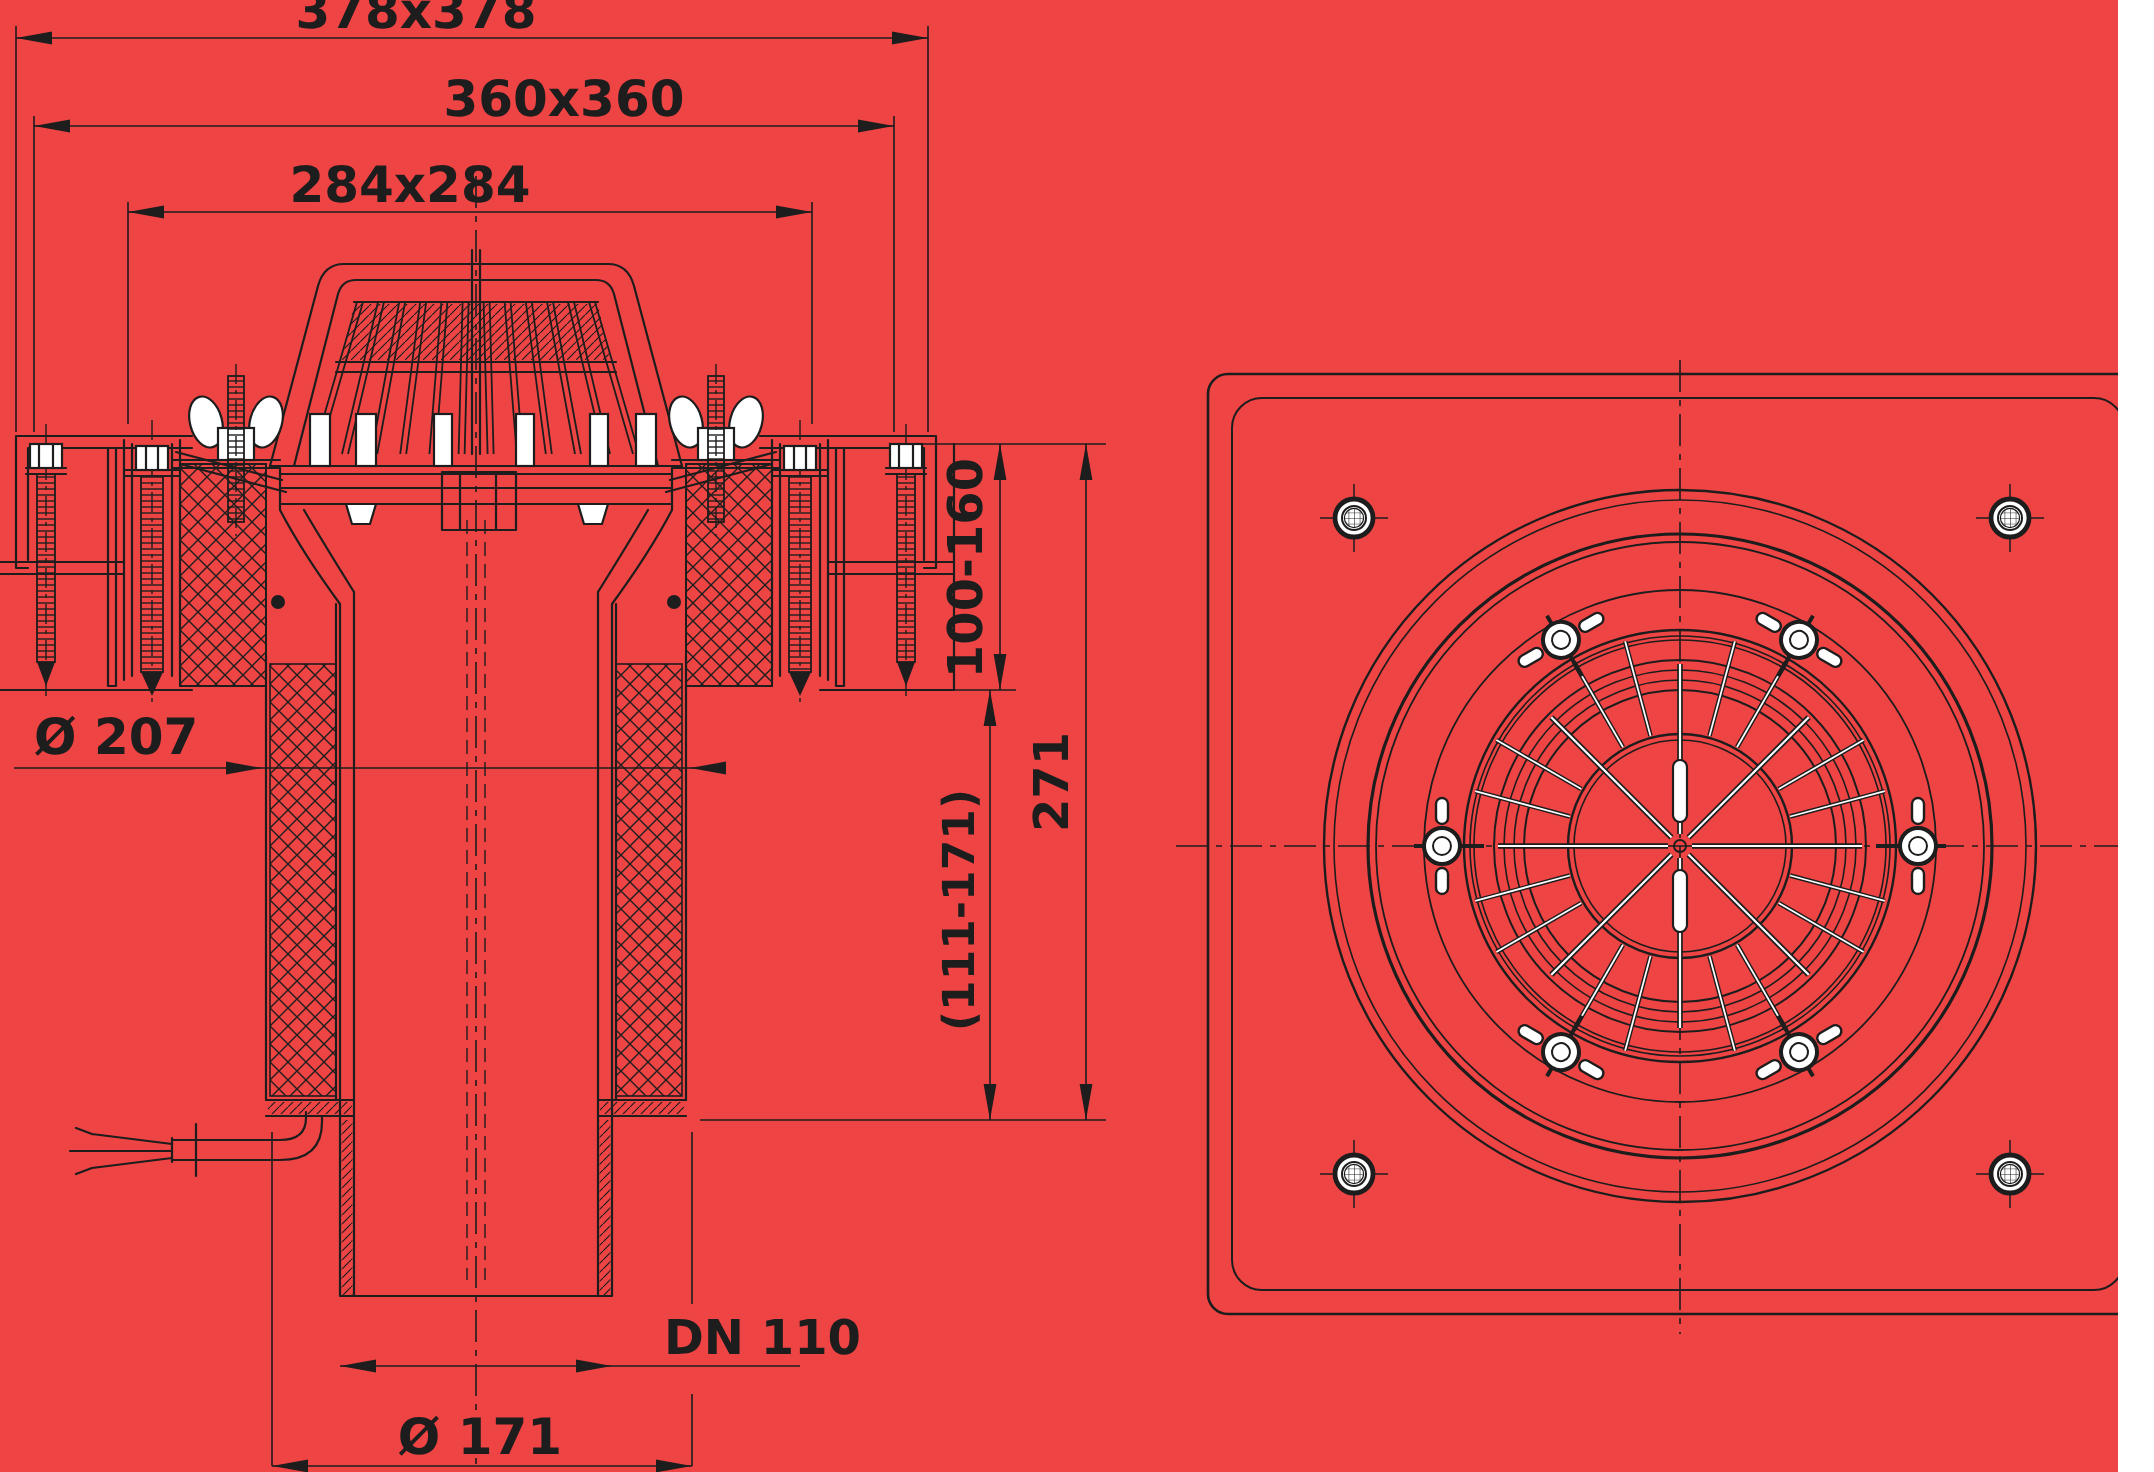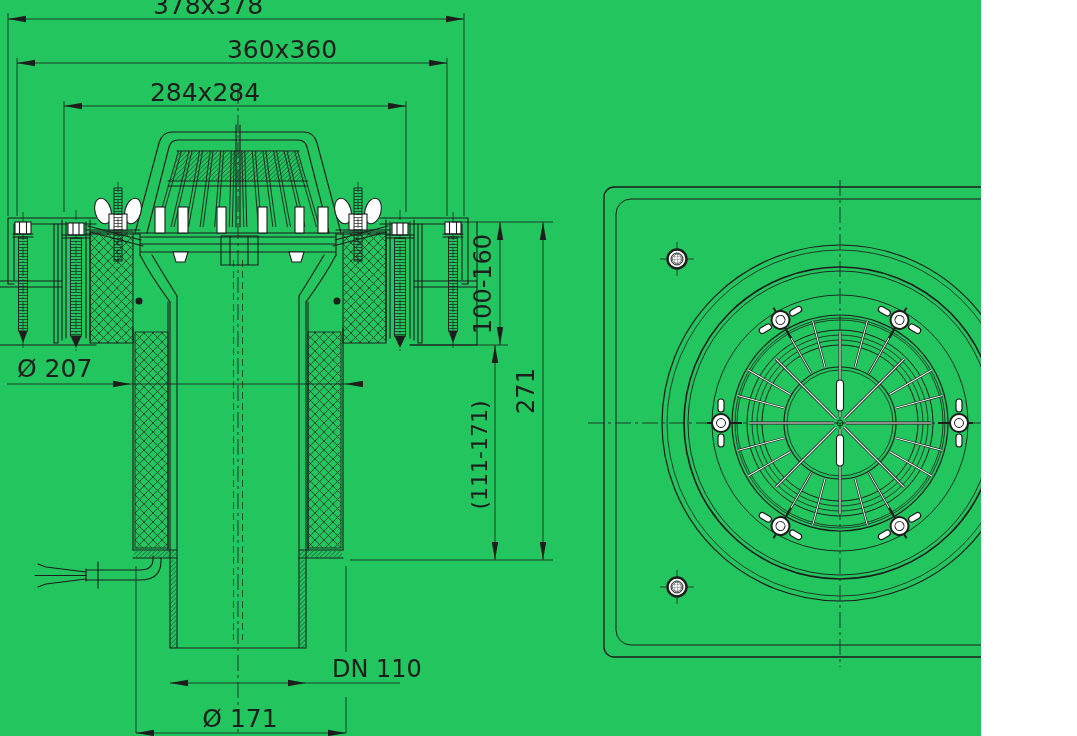--- a/index.html
+++ b/index.html
@@ -1,16 +1,16 @@
 <!DOCTYPE html>
 <html><head>
 <meta charset="utf-8">
 <style>
   html,body{margin:0;padding:0;background:#fff;}
-  .canvas{width:981px;height:736px;background:#22c55e;overflow:hidden;}
+  .canvas{width:1059px;height:736px;background:#ef4444;overflow:hidden;font-weight:bold;}
   svg{display:block;}
   text{font-family:"DejaVu Sans","Liberation Sans",sans-serif;fill:#1d1d1d;}
   .ln{stroke:#1d1d1d;fill:none;stroke-width:1.1;stroke-linecap:round;}
   .thin{stroke:#1d1d1d;fill:none;stroke-width:0.75;}
   .dim{stroke:#1d1d1d;fill:none;stroke-width:0.8;}
   .cl{stroke:#1d1d1d;fill:none;stroke-width:0.8;stroke-dasharray:16 4 3 4;}
   .clh{stroke:#1d1d1d;fill:none;stroke-width:0.7;stroke-dasharray:10 3 2 3;}
   .hid{stroke:#1d1d1d;fill:none;stroke-width:0.7;stroke-dasharray:7 4;}
   .arr{fill:#1d1d1d;stroke:none;}
   .wht{fill:#ffffff;stroke:#1d1d1d;stroke-width:1.1;}

